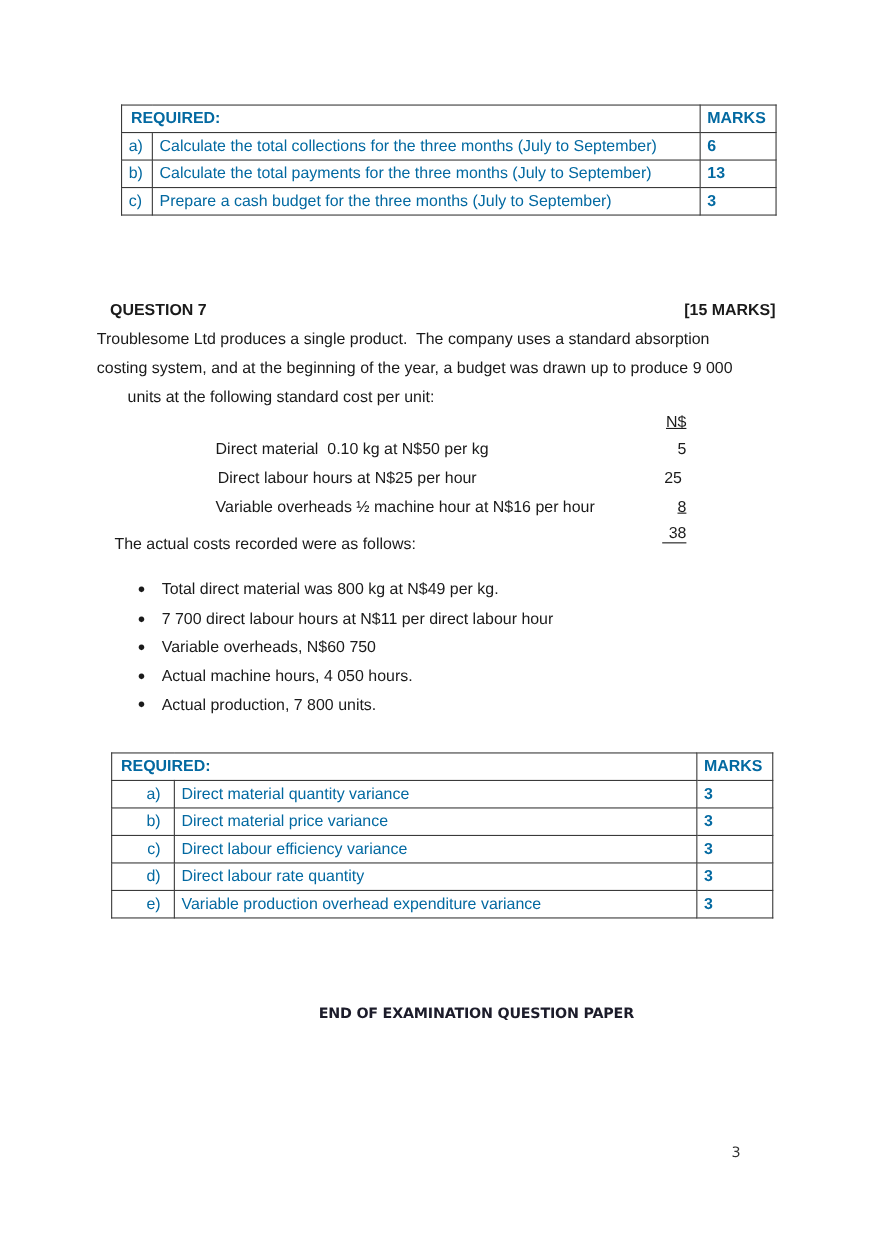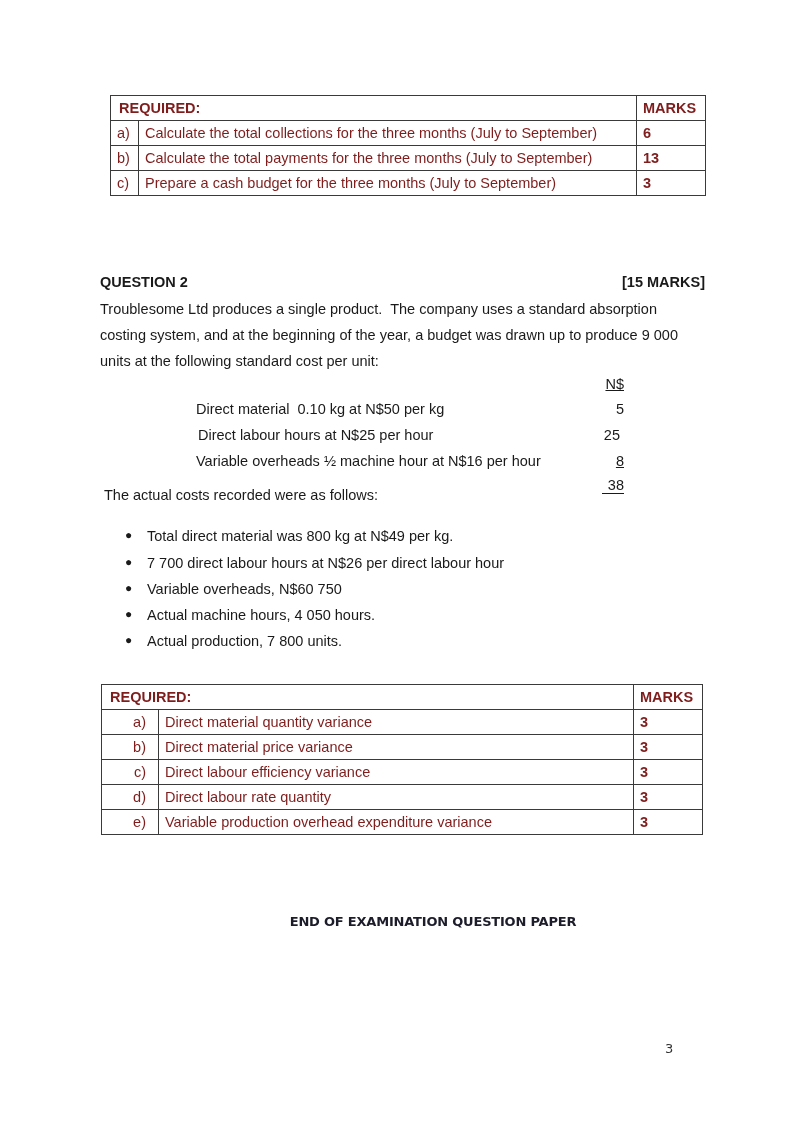--- a/index.html
+++ b/index.html
@@ -3,21 +3,21 @@
   <meta charset="utf-8">
   <style>
     html, body { margin: 0; padding: 0; background: #ffffff; }
     body {
       width: 794px; height: 1122px; position: relative; overflow: hidden;
       font-family: "Liberation Sans", sans-serif; color: #1a1a1a;
     }
     .abs { position: absolute; }
     table.req {
       position: absolute; border-collapse: collapse;
-      font-family: "Liberation Sans", sans-serif; font-size: 14.5px; color: #7f1d1d;
+      font-family: "Liberation Sans", sans-serif; font-size: 14.5px; color: #0369a1;
     }
     table.req td {
       border: 1.3px solid #3a3a3a; height: 24px; padding: 0 6px; vertical-align: middle;
     }
     table.req .hdr { font-weight: bold; }
     table.req .marks-cell { text-align: left; font-weight: bold; }
     table.req .letter { text-align: left; }
     #t2 .letter { text-align: right; padding-right: 12px; }
     .q-title { font-weight: bold; font-size: 14.5px; }
     .para { font-size: 14.5px; line-height: 26px; }
@@ -51,27 +51,27 @@
     <td class="marks-cell">13</td>
   </tr>
   <tr>
     <td class="letter">c)</td>
     <td>Prepare a cash budget for the three months (July to September)</td>
     <td class="marks-cell">3</td>
   </tr>
 </tbody>
   </table>
 
-<div class="abs q-title" style="left:100px; top:274px;">QUESTION 2</div>
+<div class="abs q-title" style="left:100px; top:274px;">QUESTION 7</div>
 <div class="abs q-title" style="right:89px; top:274px;">[15 MARKS]</div>
 
-<div class="abs para" style="left:100px; top:296px; width:620px;">
+<div class="abs para" style="left:88px; top:296px; width:620px;">
   <div style="white-space:pre;">Troublesome Ltd produces a single product.  The company uses a standard absorption</div>
   <div style="white-space:pre;">costing system, and at the beginning of the year, a budget was drawn up to produce 9 000</div>
-  <div style="white-space:pre;">units at the following standard cost per unit:</div>
+  <div style="white-space:pre;margin-left:28px;">units at the following standard cost per unit:</div>
 </div>
 
 <div>
   <div class="amt" style="left:584px; top:376px;">
     <span class="ul">N$</span>
   </div>
   <div class="cost-line" style="left:196px; top:401px; white-space:pre;">Direct material  0.10 kg at N$50 per kg</div>
   <div class="amt" style="left:584px; top:401px;">5</div>
 
   <div class="cost-line" style="left:198px; top:427px;">Direct labour hours at N$25 per hour</div>
@@ -89,21 +89,21 @@
 
 <div class="abs para" style="left:104px; top:482px;">The actual costs recorded were as follows:</div>
 
 <div>
   <div class="bullet-item" style="top:528px;">
     <span class="dot">●</span>
     <span class="txt">Total direct material was 800 kg at N$49 per kg.</span>
   </div>
   <div class="bullet-item" style="top:555px;">
     <span class="dot">●</span>
-    <span class="txt">7 700 direct labour hours at N$26 per direct labour hour</span>
+    <span class="txt">7 700 direct labour hours at N$11 per direct labour hour</span>
   </div>
   <div class="bullet-item" style="top:581px;">
     <span class="dot">●</span>
     <span class="txt">Variable overheads, N$60 750</span>
   </div>
   <div class="bullet-item" style="top:607px;">
     <span class="dot">●</span>
     <span class="txt">Actual machine hours, 4 050 hours.</span>
   </div>
   <div class="bullet-item" style="top:633px;">

